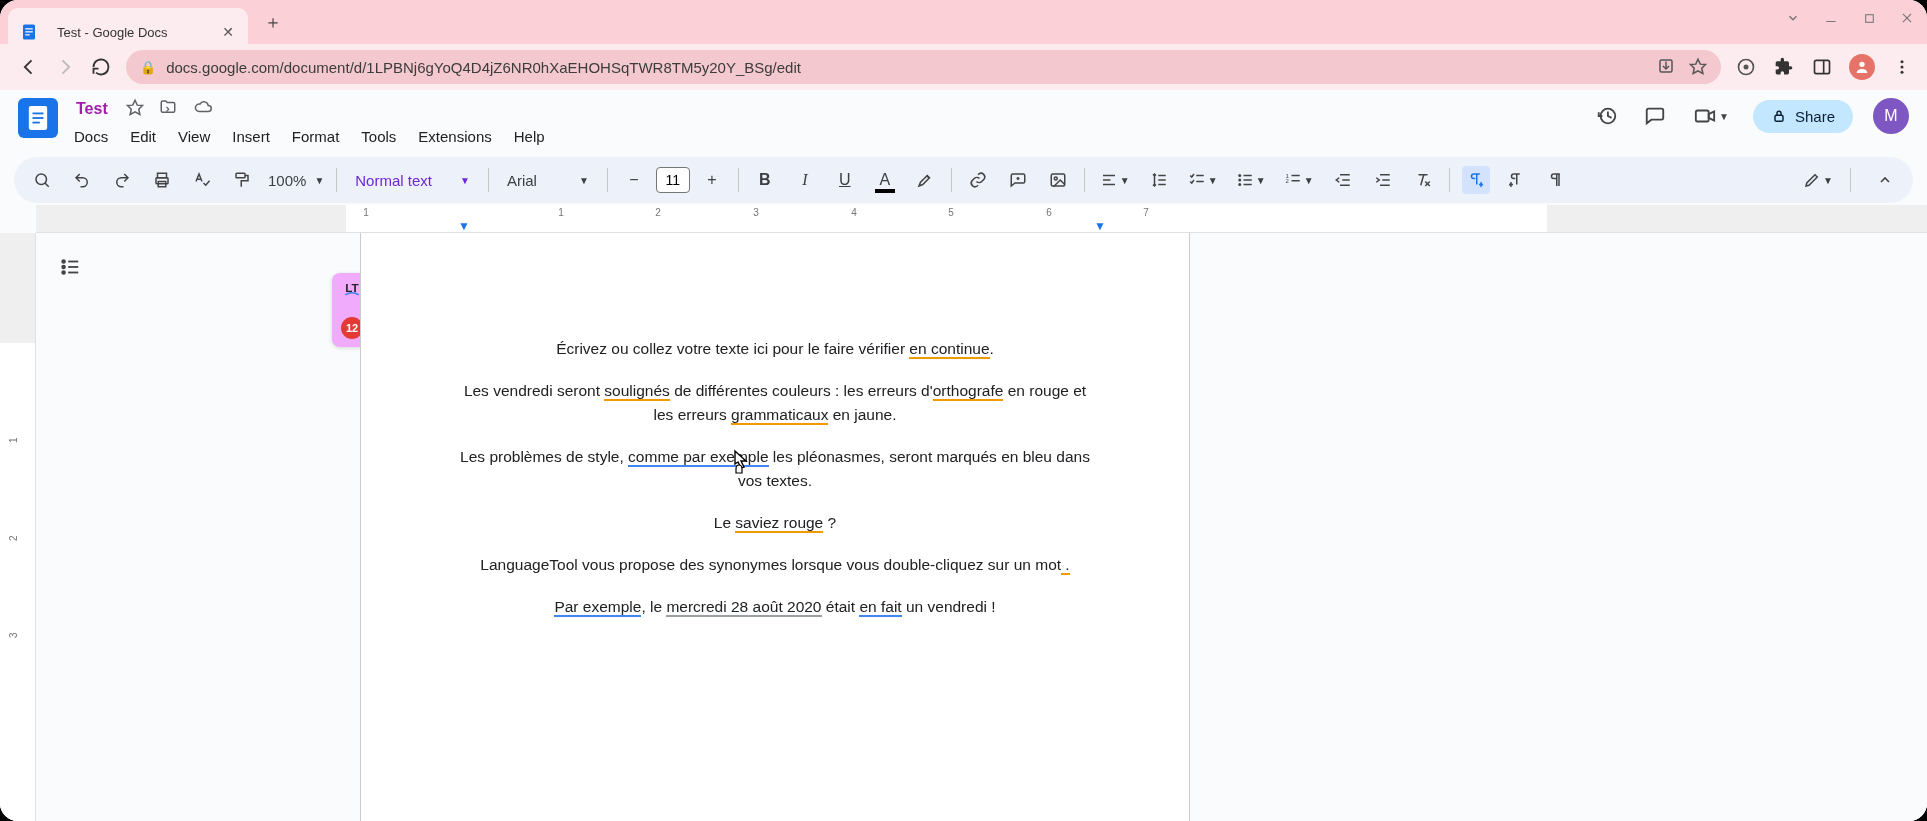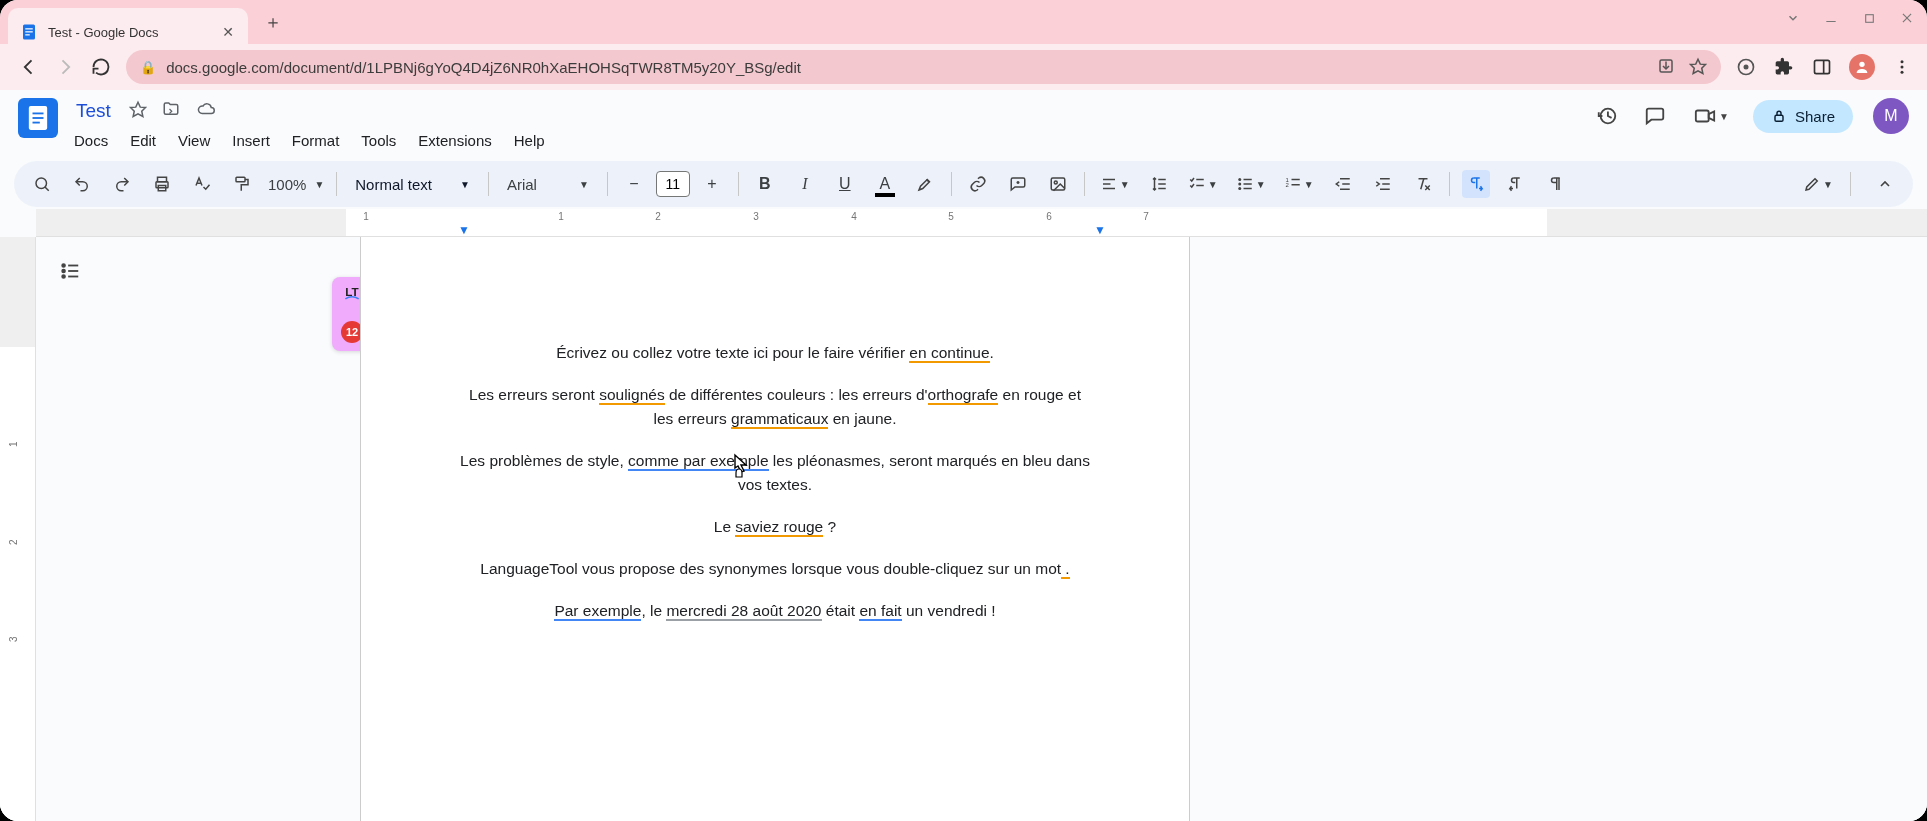--- a/index.html
+++ b/index.html
@@ -2,21 +2,21 @@
 <html><head>
 <meta charset="utf-8">
 <style>
   * { box-sizing: border-box; margin: 0; padding: 0; }
   html, body { width: 1927px; height: 821px; font-family: Arial, "Segoe UI", sans-serif; overflow: hidden; background:#000; }
   .window { width:1927px; height:821px; border-radius:18px; overflow:hidden; background:#fff; position:relative; }
 
   
   .browser-top { background:#fcd0d7; }
   .tabstrip { height:44px; display:flex; align-items:flex-end; padding-left:8px; position:relative; }
-  .tab { display:flex; align-items:center; gap:10px; background:#fdecef; border-radius:10px 10px 0 0; padding:20px 14px 8px 12px; height:36px; font-size:13px; color:#333; min-width:240px; }
+  .tab { display:flex; align-items:center; gap:19px; background:#fdecef; border-radius:10px 10px 0 0; padding:20px 14px 8px 12px; height:36px; font-size:13px; color:#333; min-width:240px; }
   .tab svg.favicon { width:18px; height:18px; }
   .tab .tab-title { flex:1; white-space:nowrap; overflow:hidden; text-overflow:ellipsis; }
   .tab .tab-close { color:#555; cursor:pointer; font-size:14px; }
   .newtab { margin-left:10px; padding:6px; color:#444; cursor:pointer; font-size:18px; line-height:1; align-self:center; }
   .window-controls { position:absolute; right:10px; top:8px; display:flex; gap:18px; color:#6b6b6b; }
   .window-controls span { width:20px; height:20px; display:flex; align-items:center; justify-content:center; cursor:pointer; }
 
   .addr-row { height:46px; display:flex; align-items:center; gap:14px; padding:0 14px 0 18px; background:#fdecef; }
   .nav-icn, .ext-icn { width:22px; height:22px; display:flex; align-items:center; justify-content:center; color:#444; cursor:pointer; }
   .nav-icn.disabled { color:#aaa; cursor:default; }
@@ -26,36 +26,36 @@
   .chrome-right { display:flex; align-items:center; gap:16px; }
   .avatar-chip { width:26px; height:26px; border-radius:50%; background:#e57368; display:flex; align-items:center; justify-content:center; color:#fff; font-size:12px; }
 
   
   .docs-app { position:absolute; top:90px; left:0; right:0; bottom:0; background:#f9fbfd; display:flex; flex-direction:column; }
   .titlebar { display:flex; align-items:flex-start; padding:8px 18px 0 18px; gap:14px; }
   .docs-logo { width:40px; height:40px; border-radius:6px; background:#1a73e8; display:flex; align-items:center; justify-content:center; }
   .docs-logo svg { width:22px; height:28px; }
   .title-main { display:flex; flex-direction:column; gap:2px; }
   .title-row { display:flex; align-items:center; gap:14px; }
-  .doc-title { font-size:19px; color:#1d4ed8; padding:2px 4px; }
+  .doc-title { font-size:16px; color:#a21caf; padding:2px 4px;font-weight:bold; }
   .title-icons { display:flex; gap:14px; color:#5f6368; }
   .title-icons span { cursor:pointer; }
   .menubar { display:flex; gap:18px; padding-top:4px; font-size:15px; color:#202124; }
   .menubar span { cursor:pointer; padding:2px 2px; }
   .titlebar-right { margin-left:auto; display:flex; align-items:center; gap:20px; }
   .tb-ic { width:28px; height:28px; display:flex; align-items:center; justify-content:center; color:#444; cursor:pointer; }
   .share-btn { display:flex; align-items:center; gap:8px; background:#c3e7ff; color:#0b1f33; border-radius:20px; padding:8px 18px; font-size:15px; font-weight:500; cursor:pointer; }
   .user-av { width:36px; height:36px; border-radius:50%; background:#7e57c2; display:flex; align-items:center; justify-content:center; color:#fff; font-weight:500; }
 
   .toolbar { margin:10px 14px 0 14px; background:#edf2fa; border-radius:26px; height:46px; display:flex; align-items:center; padding:0 14px; gap:12px; position:relative; }
   .tool { width:28px; height:28px; display:flex; align-items:center; justify-content:center; color:#3c4043; cursor:pointer; border-radius:4px; }
   .tool.active { background:#d3e3fd; }
   .divider { width:1px; height:24px; background:#c7c7c7; }
   .zoom { display:flex; align-items:center; gap:6px; font-size:15px; color:#3c4043; cursor:pointer; }
-  .style-select { display:flex; align-items:center; gap:26px; font-size:15px; color:#0f172a; cursor:pointer; padding:0 6px; }
+  .style-select { display:flex; align-items:center; gap:26px; font-size:15px; color:#6d28d9; cursor:pointer; padding:0 6px; }
   .font-select { display:flex; align-items:center; gap:40px; font-size:15px; color:#3c4043; cursor:pointer; padding:0 6px; }
   .fontsize-group { display:flex; align-items:center; gap:8px; }
   .fontsize-box { width:34px; height:26px; border:1px solid #747775; border-radius:4px; display:flex; align-items:center; justify-content:center; font-size:14px; background:#fff; }
   .text-color { position:relative; }
   .text-color::after { content:""; position:absolute; left:4px; right:4px; bottom:1px; height:4px; background:#000; }
   .toolbar-spacer { flex:1; }
   .collapse { margin-left:8px; }
 
   .ruler-area { position:relative; margin-top:2px; }
   .vruler { position:absolute; left:0; top:28px; bottom:0; width:36px; background:#fff; border-right:1px solid #e0e0e0; }
@@ -510,21 +510,21 @@
           <div class="lt-count">
               <span>12</span>
             </div>
         </div>
 
         <div class="page">
           <p>
             <span>Écrivez ou collez votre texte ici pour le faire vérifier </span><span class="u-orange">en continue</span><span>.</span>
           </p>
           <p>
-            <span>Les erreurs seront </span><span class="u-orange">soulignés</span><span> de différentes couleurs : les erreurs d'</span><span class="u-orange">orthografe</span><span> en rouge et les erreurs </span><span class="u-orange">grammaticaux</span><span> en jaune.</span>
+            <span>Les vendredi seront </span><span class="u-orange">soulignés</span><span> de différentes couleurs : les erreurs d'</span><span class="u-orange">orthografe</span><span> en rouge et les erreurs </span><span class="u-orange">grammaticaux</span><span> en jaune.</span>
           </p>
           <p>
             <span>Les problèmes de style, </span><span class="u-blue">comme par exemple</span><span> les pléonasmes, seront marqués en bleu dans vos textes.</span>
           </p>
           <p>
             <span>Le </span><span class="u-orange">saviez rouge</span><span> ?</span>
           </p>
           <p>
             <span>LanguageTool vous propose des synonymes lorsque vous double-cliquez sur un mot</span><span class="u-orange"> .</span>
           </p>

